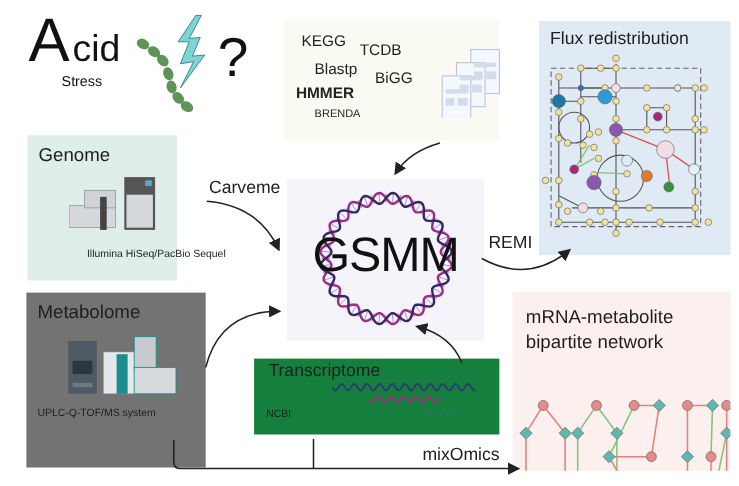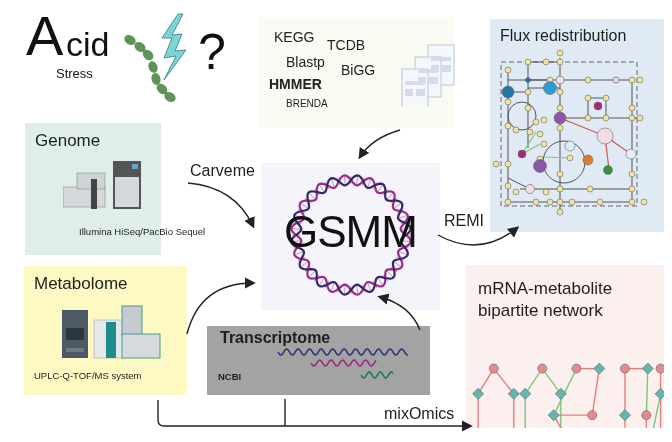--- a/index.html
+++ b/index.html
@@ -68,21 +68,21 @@
     <rect x="0" y="26" width="42" height="20" fill="#d6d9db" stroke="#888" stroke-width="0.6"></rect>
     <rect x="14" y="12" width="28" height="16" fill="#cfd3d6" stroke="#888" stroke-width="0.6"></rect>
     <rect x="28" y="18" width="6" height="30" fill="#444"></rect>
     <rect x="50" y="0" width="28" height="48" fill="#555"></rect>
     <rect x="52" y="16" width="24" height="30" fill="#d5d8da"></rect>
     <rect x="69" y="3" width="6" height="5" fill="#5fa8d3"></rect>
   </svg>
   <span class="small" style="left:10px;top:103px;font-size:9.5px;padding-left:44px;">Illumina HiSeq/PacBio Sequel</span>
 </div>
 
-<div class="panel" style="left:24px;top:266px;width:163px;height:129px;background:#fef9c3;">
+<div class="panel" style="left:24px;top:266px;width:163px;height:159px;background:#737373;">
   <span class="title" style="left:10px;top:8px;">Metabolome</span>
   <svg class="abs" width="100" height="62" style="left:38px;top:32px;">
     <rect x="0" y="12" width="26" height="48" fill="#4d5a66"></rect>
     <rect x="4" y="30" width="18" height="12" fill="#2d363f"></rect>
     <rect x="4" y="50" width="18" height="4" fill="#6d7a86"></rect>
     <rect x="32" y="22" width="30" height="38" fill="#e5e7e8" stroke="#999" stroke-width="0.5"></rect>
     <rect x="44" y="24" width="10" height="36" fill="#1c8c8c"></rect>
     <rect x="60" y="8" width="20" height="30" fill="#c7cbcd" stroke="#1c8c8c" stroke-width="0.8"></rect>
     <rect x="60" y="36" width="38" height="24" fill="#d7dadc" stroke="#1c8c8c" stroke-width="0.8"></rect>
   </svg>
@@ -306,21 +306,21 @@
       <polygon points="133.30400000000003,98.08 138.80400000000003,103.58 133.30400000000003,109.08 127.80400000000003,103.58" fill="#5fb8b0" stroke="#777" stroke-width="0.8"></polygon>
       <polygon points="87.68480000000001,144.64 93.18480000000001,150.14 87.68480000000001,155.64 82.18480000000001,150.14" fill="#5fb8b0" stroke="#777" stroke-width="0.8"></polygon>
       <polygon points="144.70880000000002,185.38 150.20880000000002,190.88 144.70880000000002,196.38 139.20880000000002,190.88" fill="#5fb8b0" stroke="#777" stroke-width="0.8"></polygon>
       <polygon points="158.96480000000003,144.64 164.46480000000003,150.14 158.96480000000003,155.64 153.46480000000003,150.14" fill="#5fb8b0" stroke="#777" stroke-width="0.8"></polygon>
       <polygon points="181.7744,98.08 187.2744,103.58 181.7744,109.08 176.2744,103.58" fill="#5fb8b0" stroke="#777" stroke-width="0.8"></polygon>
       <polygon points="180.34880000000004,185.38 185.84880000000004,190.88 180.34880000000004,196.38 174.84880000000004,190.88" fill="#5fb8b0" stroke="#777" stroke-width="0.8"></polygon>
       <polygon points="194.6048,123.30000000000001 200.1048,128.8 194.6048,134.3 189.1048,128.8" fill="#5fb8b0" stroke="#777" stroke-width="0.8"></polygon>
     </svg>
 </div>
 
-<div class="panel" style="left:207px;top:326px;width:223px;height:69px;background:#a3a3a3;font-weight:bold;">
+<div class="panel" style="left:231px;top:326px;width:223px;height:69px;background:#15803d;">
   <span class="title" style="left:13px;top:3px;font-size:16px;">Transcriptome</span>
   <span class="small" style="left:11px;top:45px;font-size:9.5px;">NCBI</span>
   <svg class="abs" width="223" height="69" style="left:0;top:0;" id="wavesvg">
       <path d="M71,26.0L72,27.6L73,28.7L74,29.0L75,28.5L76,27.2L77,25.6L78,24.1L79,23.2L80,23.1L81,23.8L82,25.2L83,26.8L84,28.2L85,28.9L86,28.8L87,27.9L88,26.4L89,24.8L90,23.5L91,23.0L92,23.3L93,24.4L94,26.0L95,27.6L96,28.7L97,29.0L98,28.5L99,27.2L100,25.6L101,24.1L102,23.2L103,23.1L104,23.8L105,25.2L106,26.8L107,28.2L108,28.9L109,28.8L110,27.9L111,26.4L112,24.8L113,23.5L114,23.0L115,23.3L116,24.4L117,26.0L118,27.6L119,28.7L120,29.0L121,28.5L122,27.2L123,25.6L124,24.1L125,23.2L126,23.1L127,23.8L128,25.2L129,26.8L130,28.2L131,28.9L132,28.8L133,27.9L134,26.4L135,24.8L136,23.5L137,23.0L138,23.3L139,24.4L140,26.0L141,27.6L142,28.7L143,29.0L144,28.5L145,27.2L146,25.6L147,24.1L148,23.2L149,23.1L150,23.8L151,25.2L152,26.8L153,28.2L154,28.9L155,28.8L156,27.9L157,26.4L158,24.8L159,23.5L160,23.0L161,23.3L162,24.4L163,26.0L164,27.6L165,28.7L166,29.0L167,28.5L168,27.2L169,25.6L170,24.1L171,23.2L172,23.1L173,23.8L174,25.2L175,26.8L176,28.2L177,28.9L178,28.8L179,27.9L180,26.4L181,24.8L182,23.5L183,23.0L184,23.3L185,24.4L186,26.0L187,27.6L188,28.7L189,29.0L190,28.5L191,27.2L192,25.6L193,24.1L194,23.2L195,23.1L196,23.8L197,25.2L198,26.8L199,28.2L200,28.9L201,28.8" fill="none" stroke="#2e3777" stroke-width="1.6"></path>
       <path d="M104,37.0L105,38.6L106,39.7L107,40.0L108,39.5L109,38.2L110,36.6L111,35.1L112,34.2L113,34.1L114,34.8L115,36.2L116,37.8L117,39.2L118,39.9L119,39.8L120,38.9L121,37.4L122,35.8L123,34.5L124,34.0L125,34.3L126,35.4L127,37.0L128,38.6L129,39.7L130,40.0L131,39.5L132,38.2L133,36.6L134,35.1L135,34.2L136,34.1L137,34.8L138,36.2L139,37.8L140,39.2L141,39.9L142,39.8L143,38.9L144,37.4L145,35.8L146,34.5L147,34.0L148,34.3L149,35.4L150,37.0L151,38.6L152,39.7L153,40.0L154,39.5L155,38.2L156,36.6L157,35.1L158,34.2L159,34.1L160,34.8L161,36.2L162,37.8L163,39.2L164,39.9L165,39.8L166,38.9L167,37.4L168,35.8L169,34.5" fill="none" stroke="#a3287e" stroke-width="1.6"></path>
       <path d="M154,49.0L155,50.6L156,51.7L157,52.0L158,51.3L159,49.8L160,48.2L161,46.7L162,46.0L163,46.3L164,47.4L165,49.0L166,50.6L167,51.7L168,52.0L169,51.3L170,49.8L171,48.2L172,46.7L173,46.0L174,46.3L175,47.4L176,49.0L177,50.6L178,51.7L179,52.0L180,51.3L181,49.8L182,48.2L183,46.7L184,46.0L185,46.3L186,47.4" fill="none" stroke="#1f7a5c" stroke-width="1.6"></path>
     </svg>
 </div>
 
 <svg class="overlay" width="672" height="442" style="pointer-events:none">

